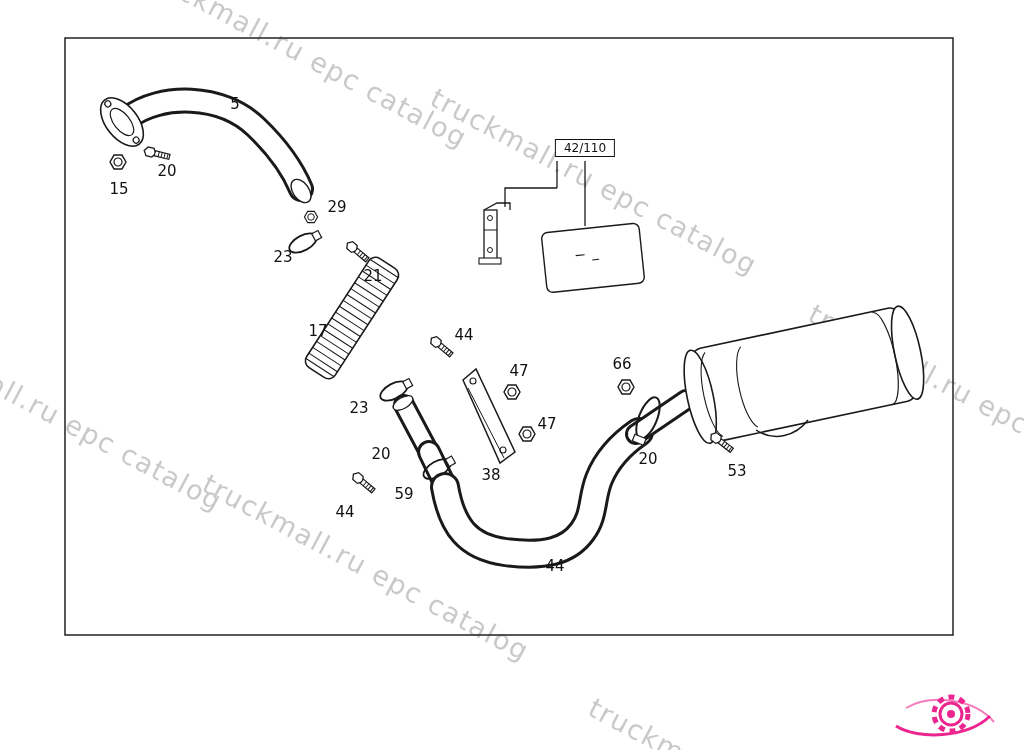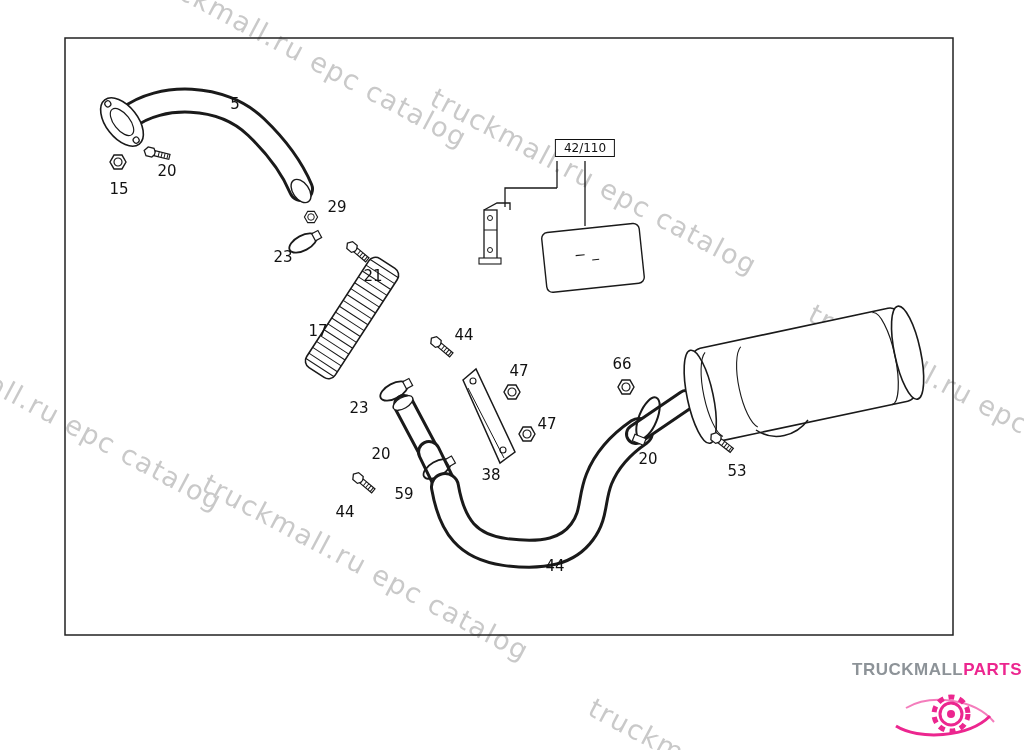--- a/index.html
+++ b/index.html
@@ -158,23 +158,20 @@
   <div class="lbl" style="left:381px;top:454px">20</div>
   <div class="lbl" style="left:547px;top:424px">47</div>
   <div class="lbl" style="left:622px;top:364px">66</div>
   <div class="lbl" style="left:491px;top:475px">38</div>
   <div class="lbl" style="left:648px;top:459px">20</div>
   <div class="lbl" style="left:737px;top:471px">53</div>
   <div class="lbl" style="left:404px;top:494px">59</div>
   <div class="lbl" style="left:345px;top:512px">44</div>
   <div class="lbl" style="left:555px;top:566px">44</div>
 
-  <div class="logo-text">
-    <span class="logo-gray">TRUCKMALL</span><span class="logo-pink">PARTS</span>
-  </div>
   <div class="gear-wrap">
     <svg width="126" height="70" viewBox="0 0 126 70">
       <path d="M8 50 C30 64, 80 62, 102 40" fill="none" stroke="#ec268f" stroke-width="3"></path>
       <path d="M18 32 C42 18, 86 22, 106 46" fill="none" stroke="#ec268f" stroke-width="2" opacity="0.6"></path>
       <circle cx="63" cy="38" r="17" fill="none" stroke="#ec268f" stroke-width="5" stroke-dasharray="6 5"></circle>
       <circle cx="63" cy="38" r="11" fill="#fff" stroke="#ec268f" stroke-width="3"></circle>
       <circle cx="63" cy="38" r="4" fill="#ec268f"></circle>
     </svg>
   </div>
 

